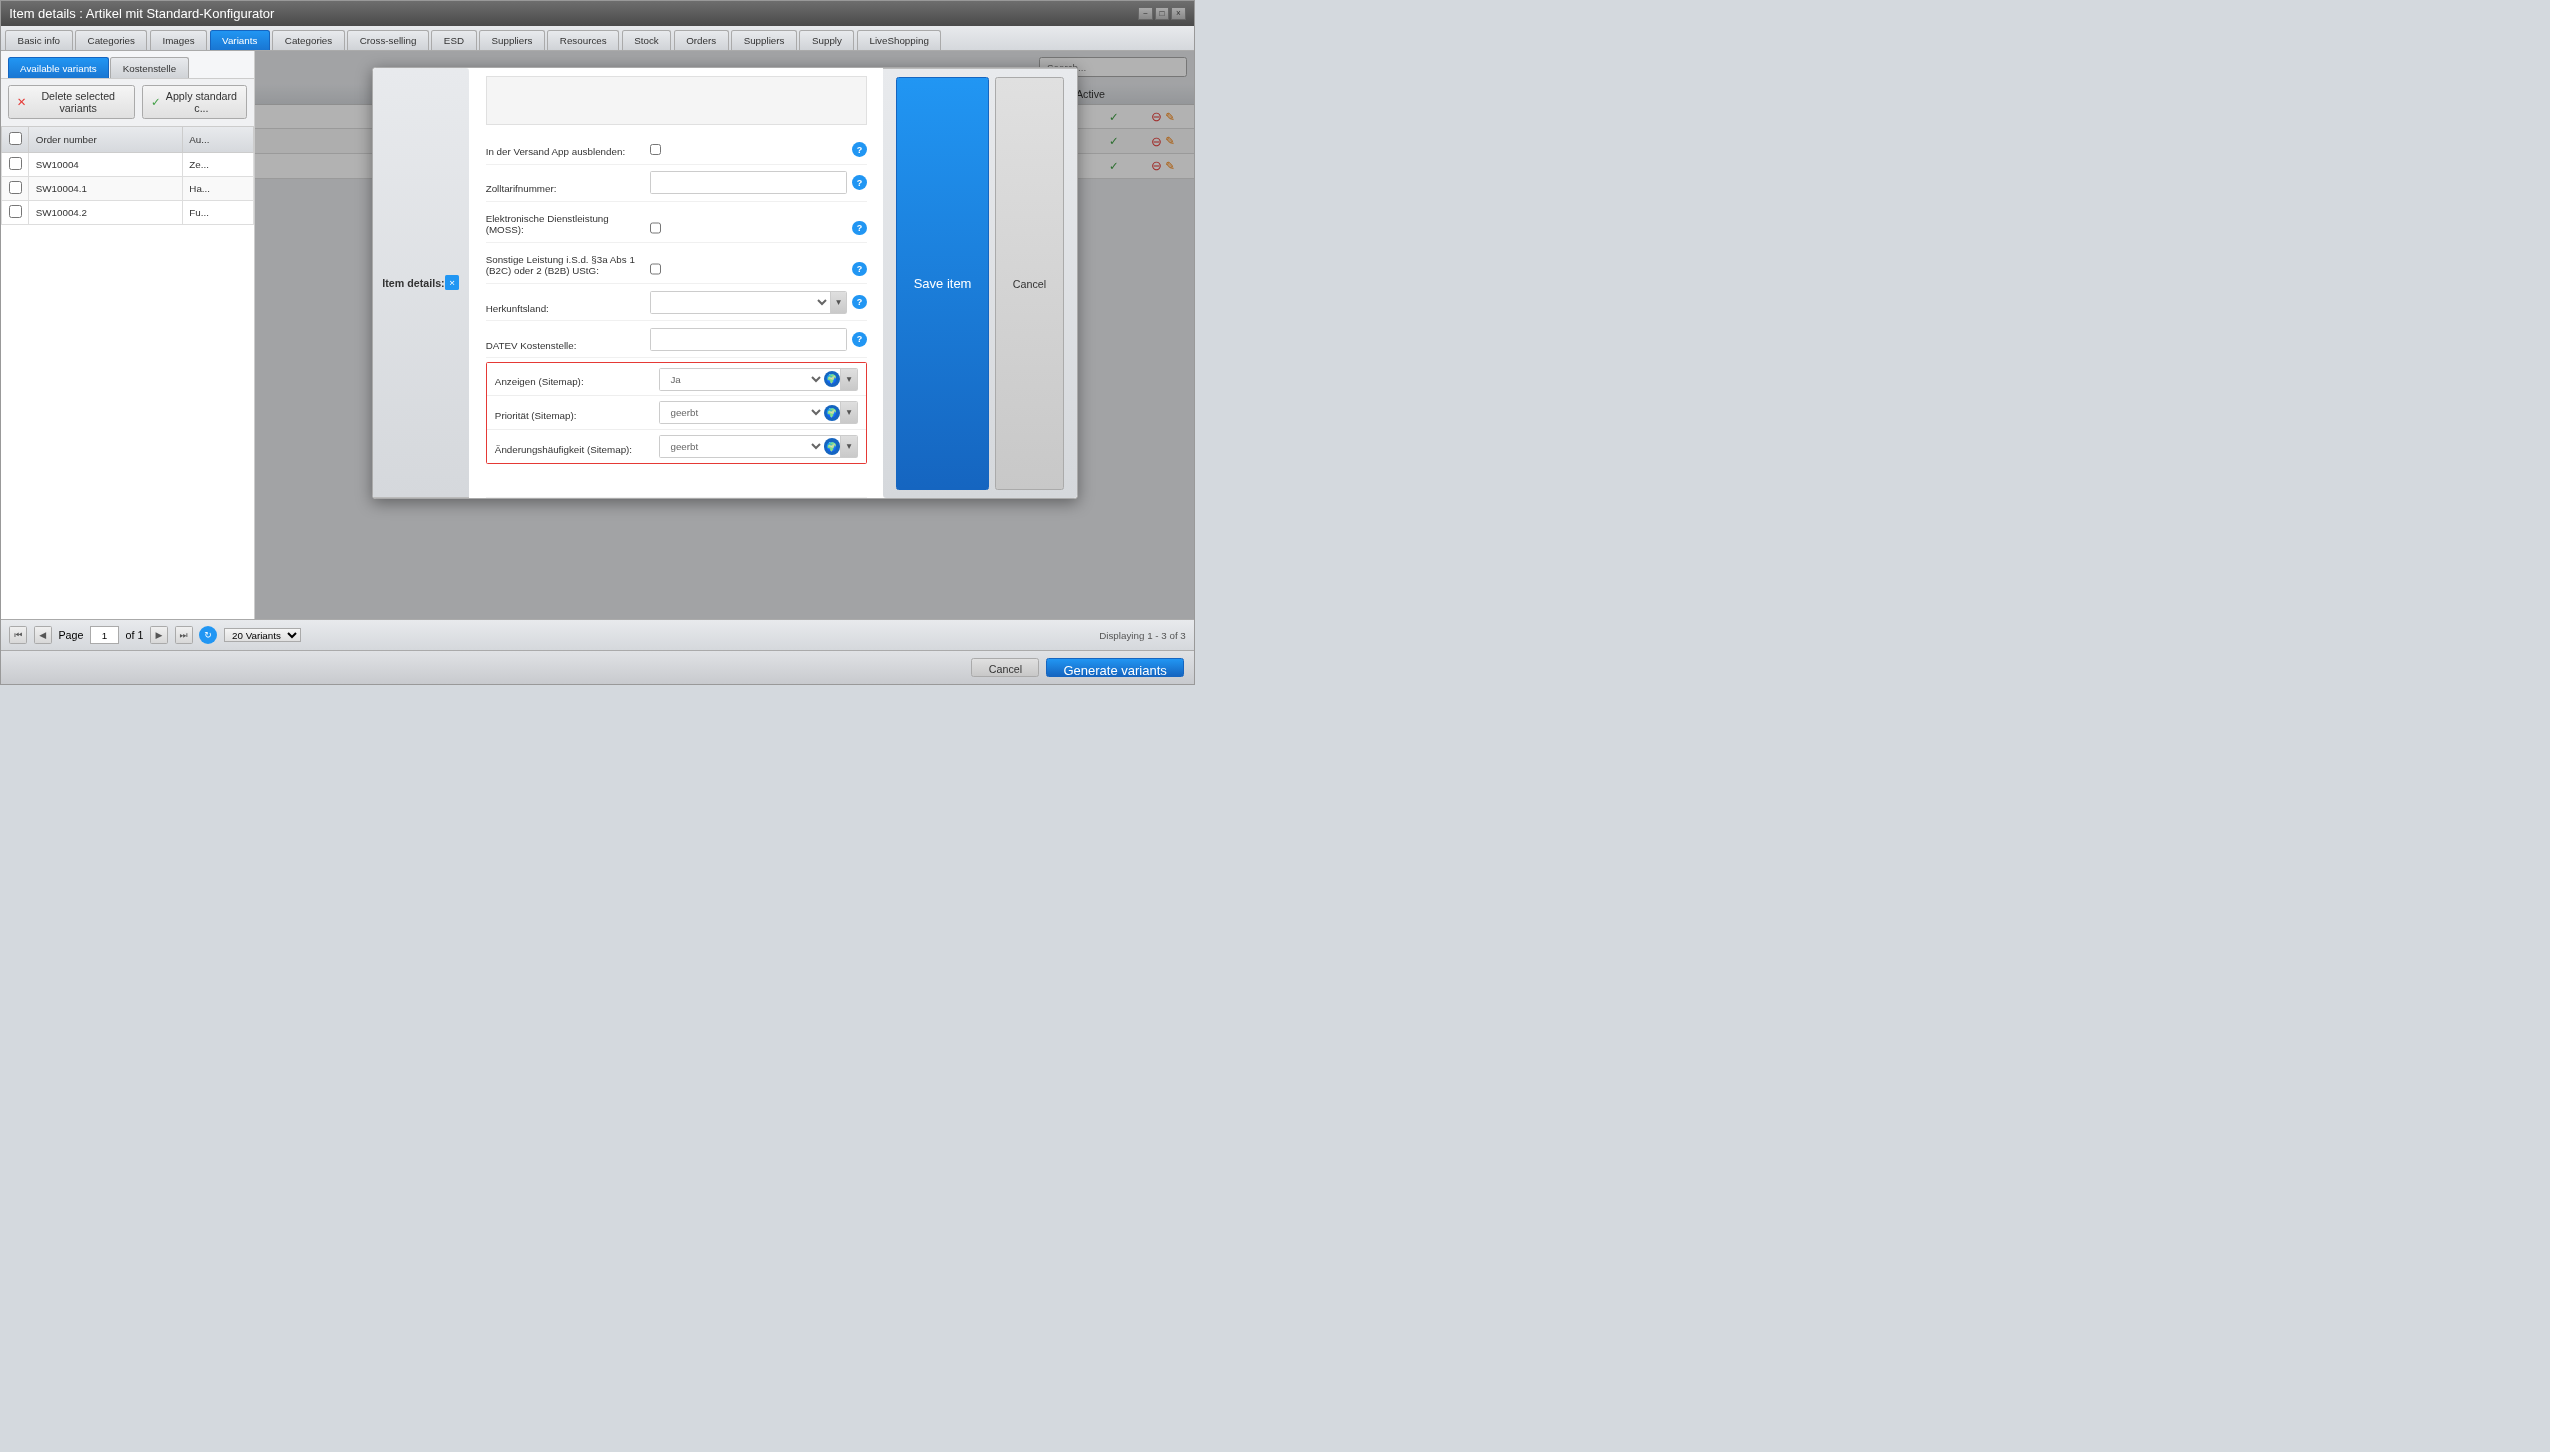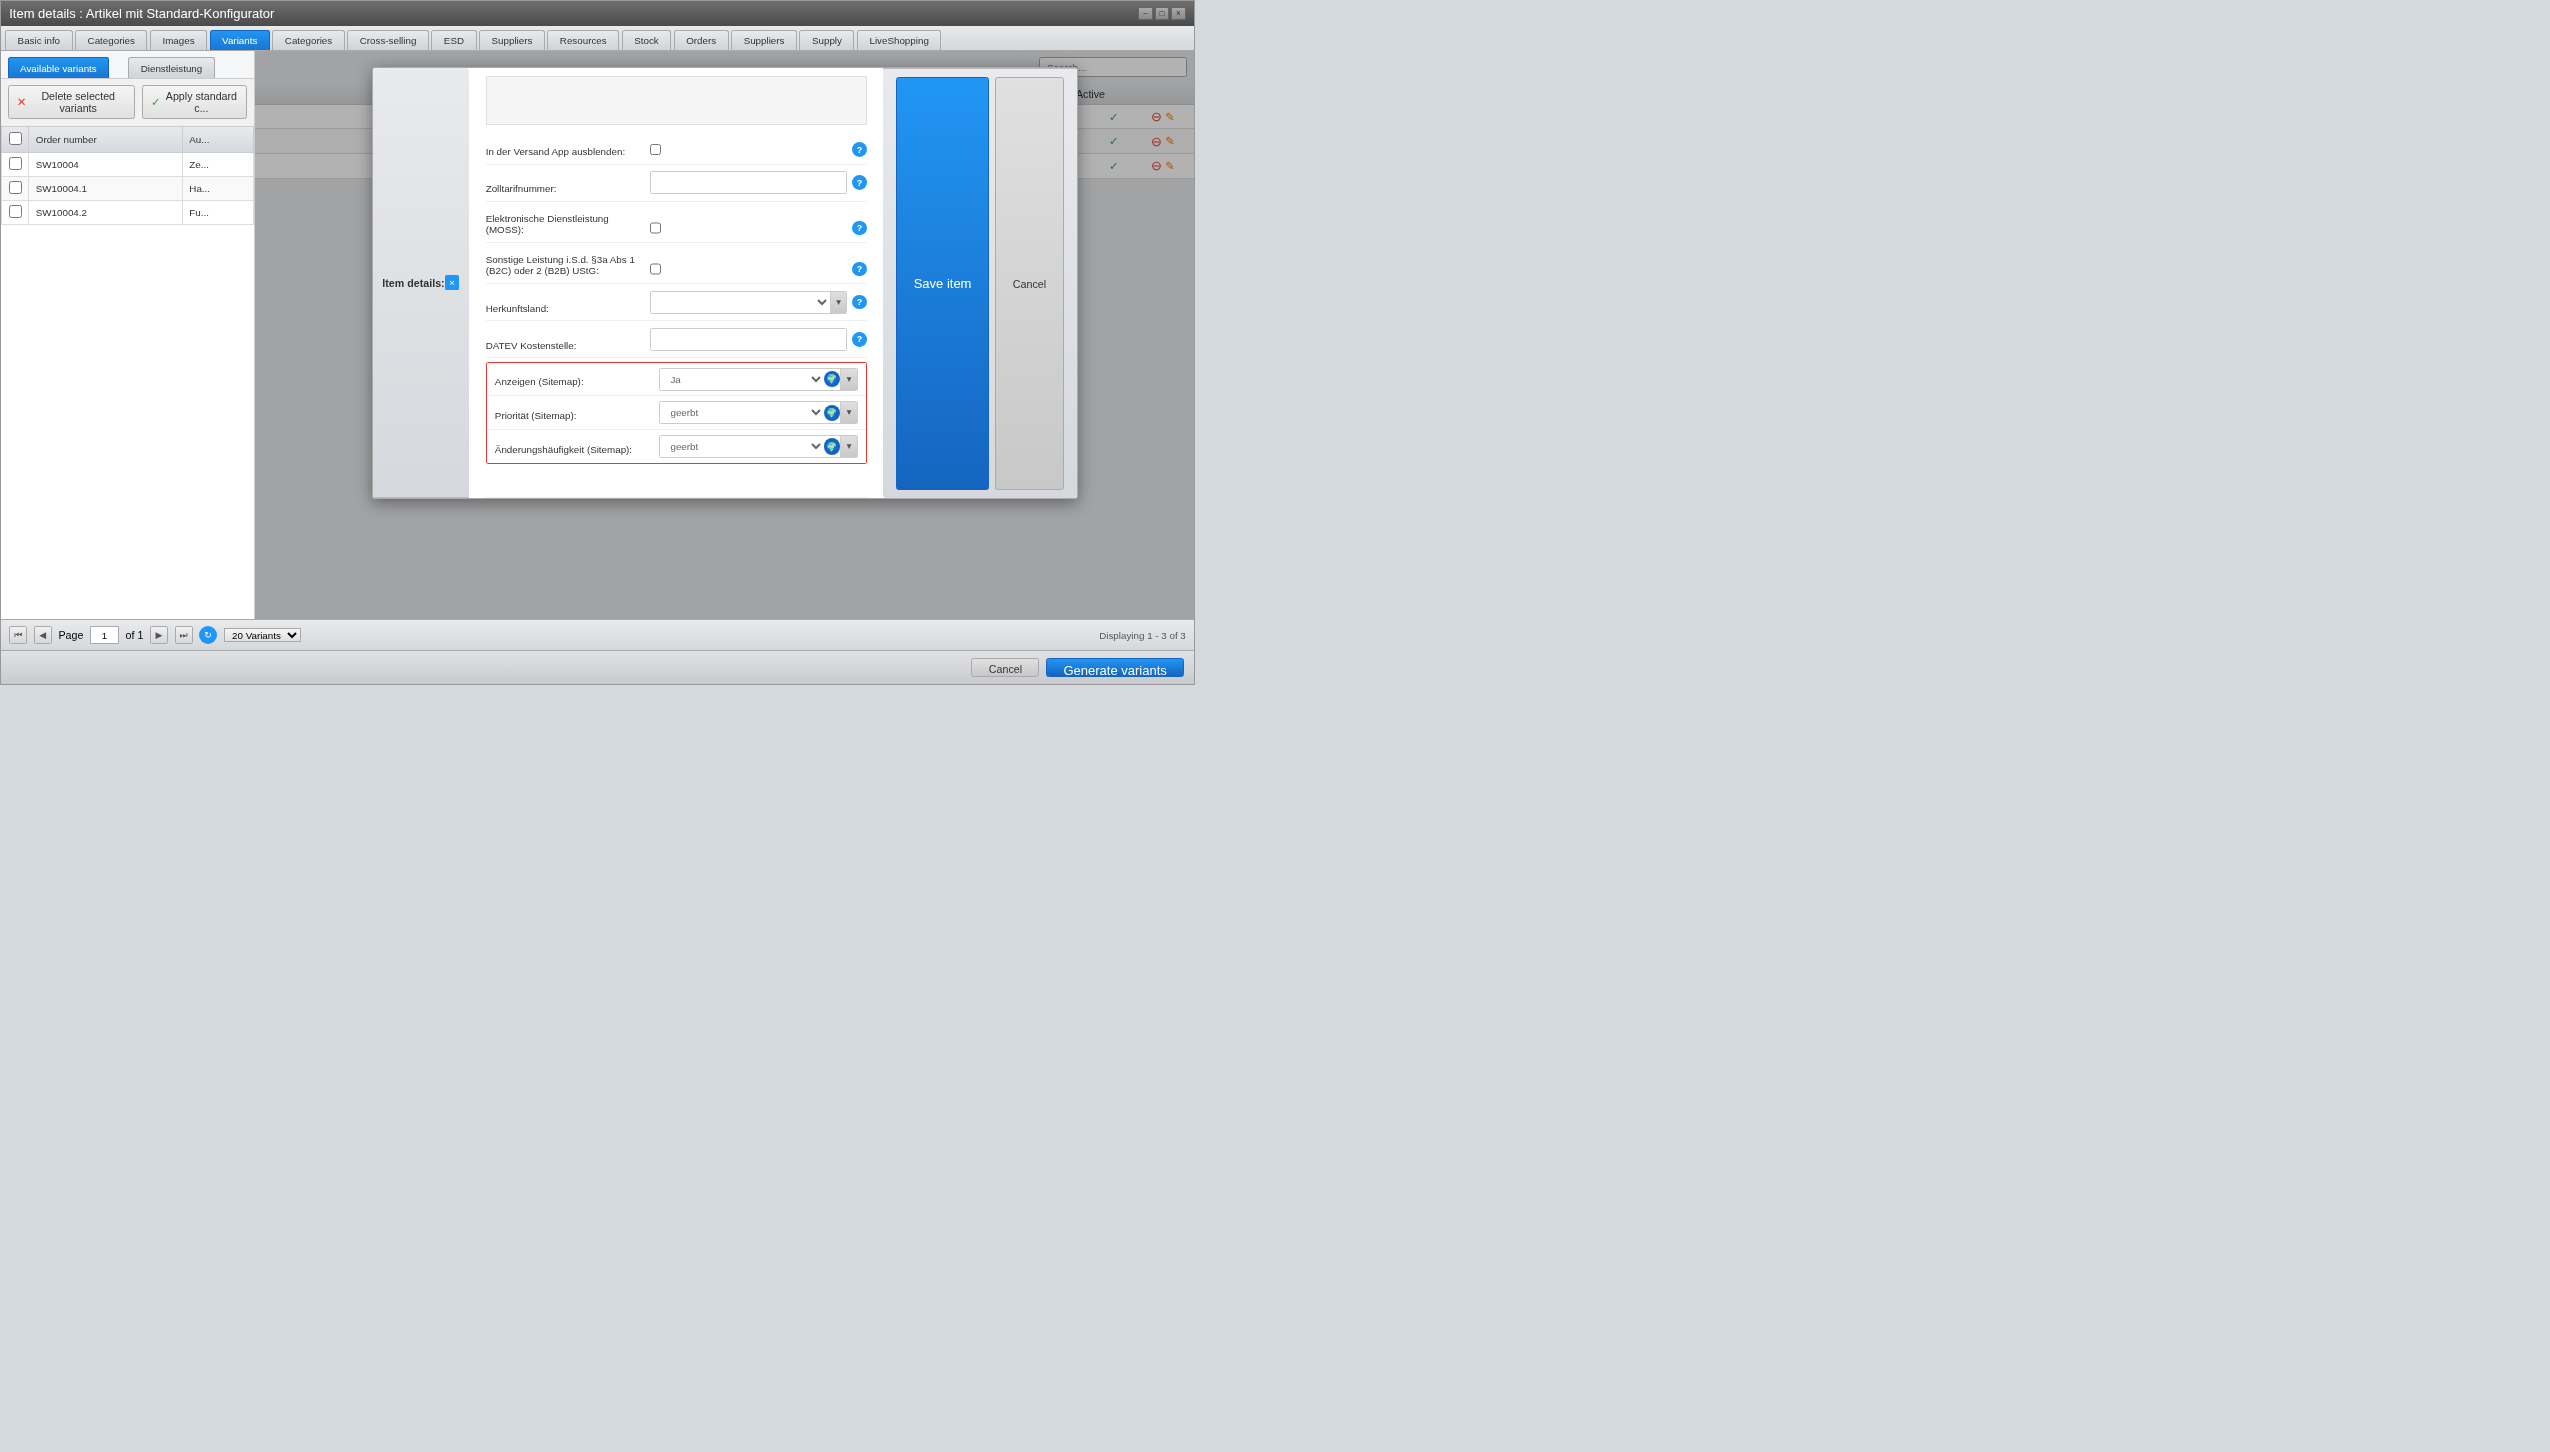--- a/index.html
+++ b/index.html
@@ -82,21 +82,21 @@
       background: #f5f6f8;
       border-right: 0.8px solid #ccc;
       display: flex;
       flex-direction: column;
       flex-shrink: 0;
     }
 
     .sub-tab-bar {
       display: flex;
       padding: 6.6px 6.6px 0;
-      gap: 19px;
+      gap: 1px;
     }
 
     .sub-tab {
       padding: 4.1px 11.5px;
       border: 0.8px solid #aaa;
       border-bottom: none;
       background: linear-gradient(to bottom, #e8eaed, #d0d3d7);
       color: #333;
       cursor: pointer;
       border-radius: 2.5px 2.5px 0 0;
@@ -500,21 +500,21 @@
     <div class="tab">Supply</div>
     <div class="tab">LiveShopping</div>
   </div>
 
   <div class="content-area">
 
     <div class="left-panel">
 
       <div class="sub-tab-bar">
         <div class="sub-tab active">Available variants</div>
-        <div class="sub-tab">Dienstleistung</div>
+        <div class="sub-tab">Kostenstelle</div>
       </div>
 
       <div class="toolbar-row">
         <button class="toolbar-btn">
           <span class="icon-red">✕</span>
           <span>Delete selected variants</span>
         </button>
         <button class="toolbar-btn">
           <span class="icon-green">✓</span>
           <span>Apply standard c...</span>

